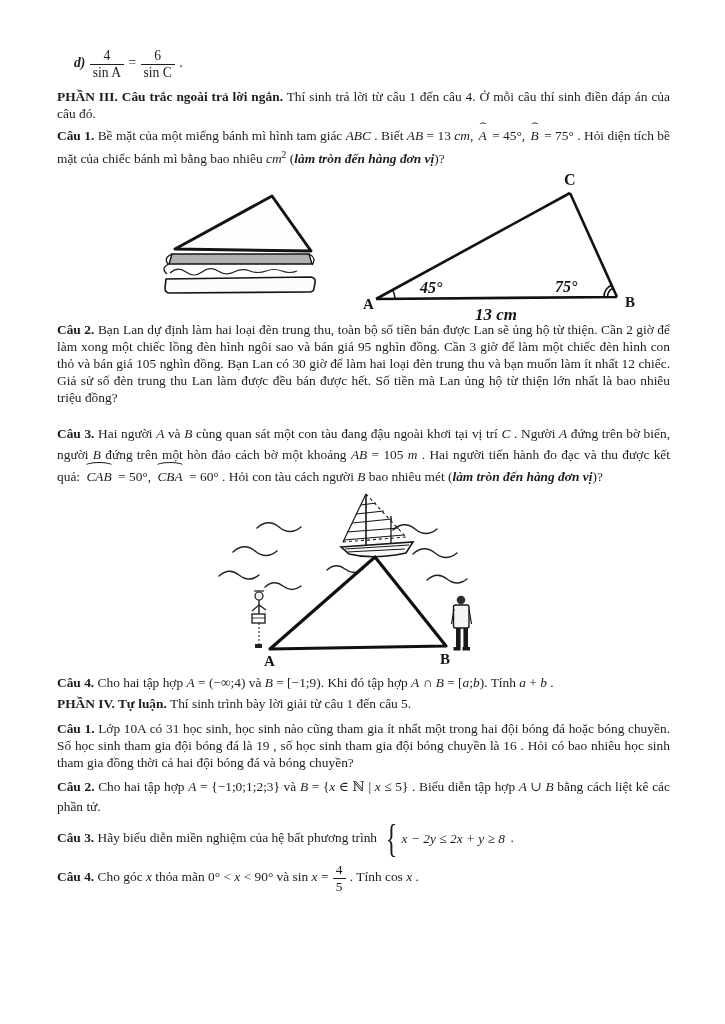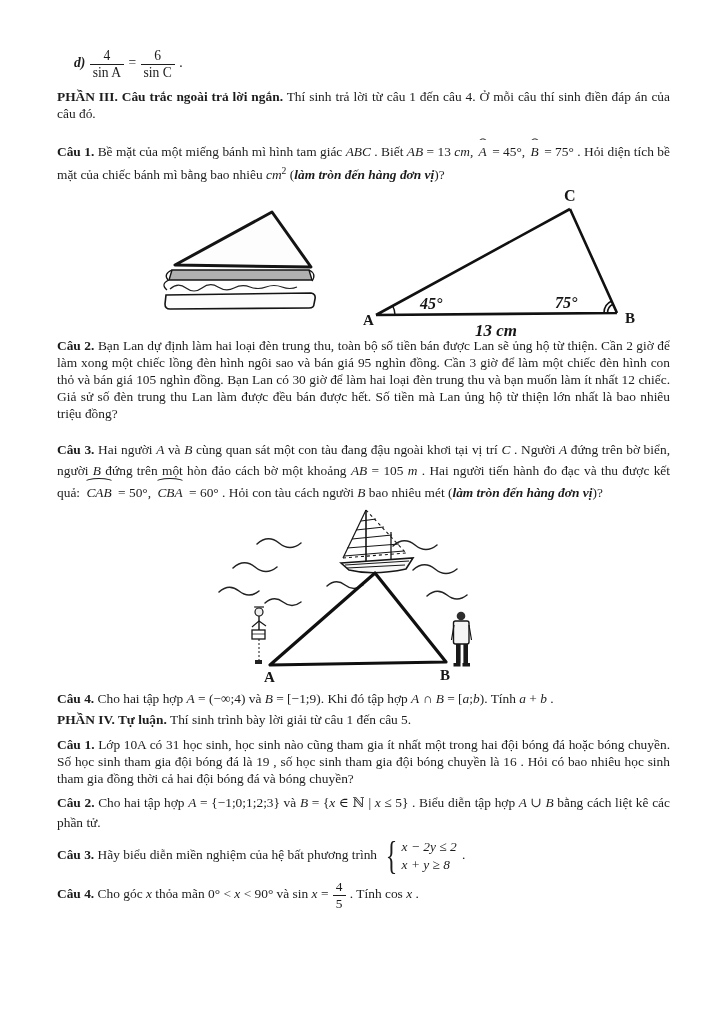--- a/index.html
+++ b/index.html
@@ -15,26 +15,26 @@
   .frac .num{display:block;border-bottom:1.2px solid currentColor;padding:0 3px 1px}
   .frac .den{display:block;padding:1px 3px 0}
   .hat{font-style:italic;display:inline-block;position:relative;margin:0 2px}
   .hat::before{content:"\02C6";position:absolute;left:50%;top:-0.62em;transform:translateX(-50%) scaleX(1.9);
                font-style:normal;font-weight:bold;font-size:0.8em}
   .arc{font-style:italic;display:inline-block;position:relative;padding:1px 2px 0;margin:0 1px}
   .arc::before{content:"";position:absolute;left:0;right:0;top:-3px;height:7px;
                border:1.4px solid transparent;border-top-color:currentColor;border-radius:100% 100% 0 0}
   .cases{display:inline-flex;align-items:center;vertical-align:middle;margin:0 2px}
   .cases .brace{font-size:40px;font-weight:400;line-height:0.85;transform:scaleX(0.6);transform-origin:center}
-  .cases .col{display:inline-flex;flex-direction:column}
+  .cases .col{display:inline-flex;}
   .cases .cl{font-style:italic;line-height:1.3;text-align:left}
 
   #line-d{margin:49px 0 0 17px;font-size:13.6px;text-align:left}
   #p3-intro{margin-top:7px}
-  #p3-q1{margin-top:19px;line-height:1.62}
+  #p3-q1{margin-top:3px;line-height:1.62}
   #fig1{position:relative;height:150px;margin-top:1px}
   #fig1 svg{position:absolute}
   #fig1 .sandwich{left:88px;top:18px}
   #fig1 .tri{left:306px;top:0}
   #p3-q2{margin-top:0}
   #p3-q3{margin-top:16px;line-height:1.6}
   #fig2{position:relative;height:184px}
   #fig2 svg{position:absolute;left:158px;top:2px}
   #p3-q4{margin-top:1px;line-height:1.5}
   #p4-intro{margin-top:2px}

